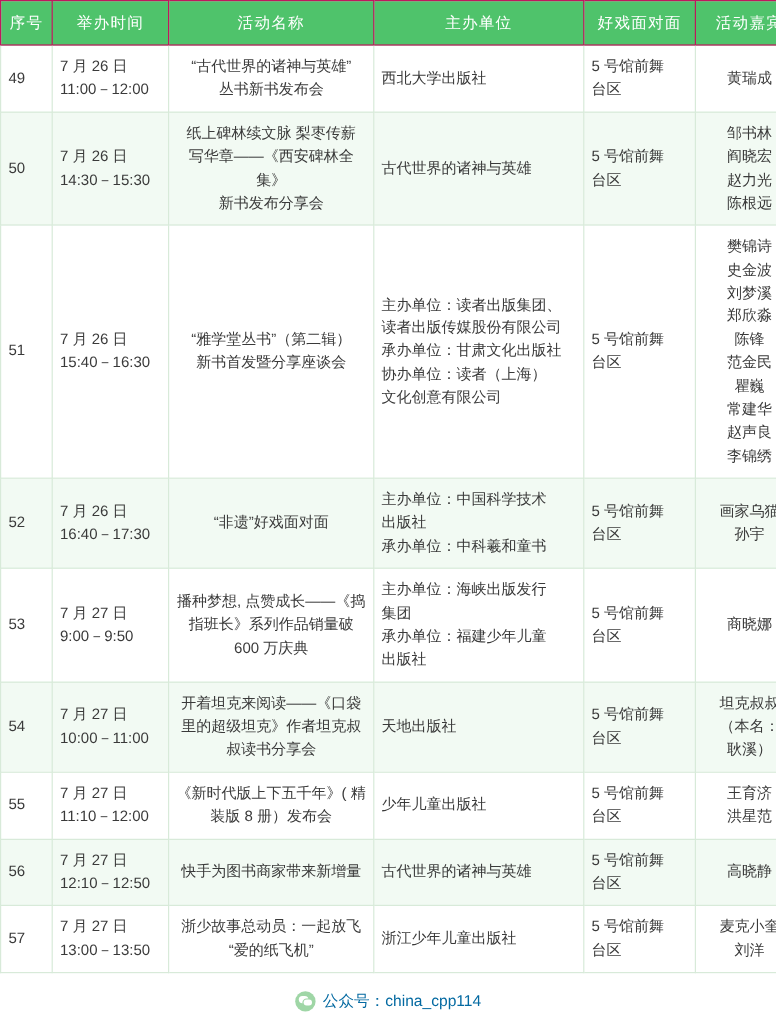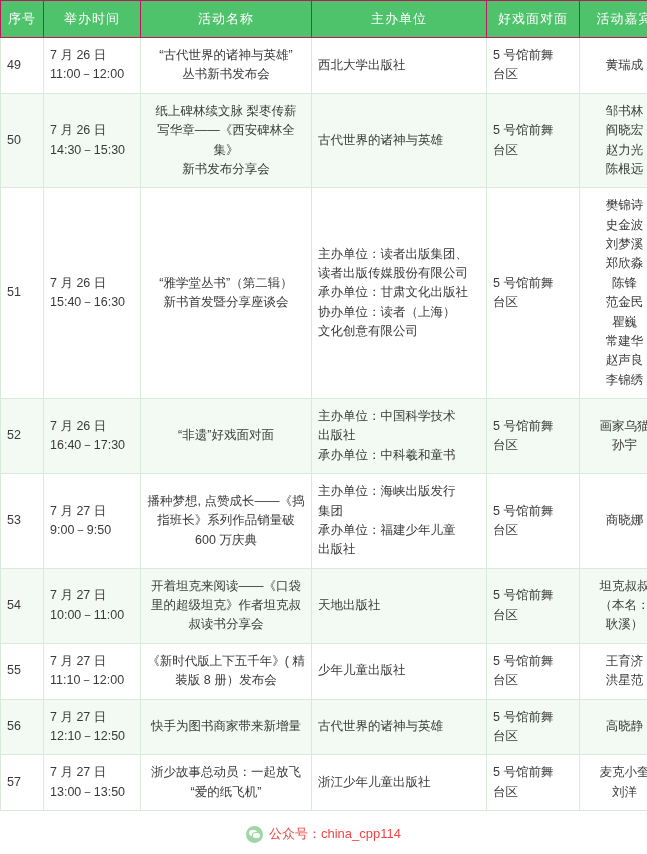--- a/index.html
+++ b/index.html
@@ -59,21 +59,21 @@
     height: 40px;
     background: #ffffff;
     display: flex;
     align-items: center;
     justify-content: center;
   }
   .wechat-badge {
     display: flex;
     align-items: center;
     gap: 6px;
-    color: #ef4444;
+    color: #0369a1;
     font-size: 13px;
   }
   .wechat-icon {
     width: 17px;
     height: 17px;
     border-radius: 50%;
     background: #9fd6a6;
     position: relative;
     display: inline-block;
   }

